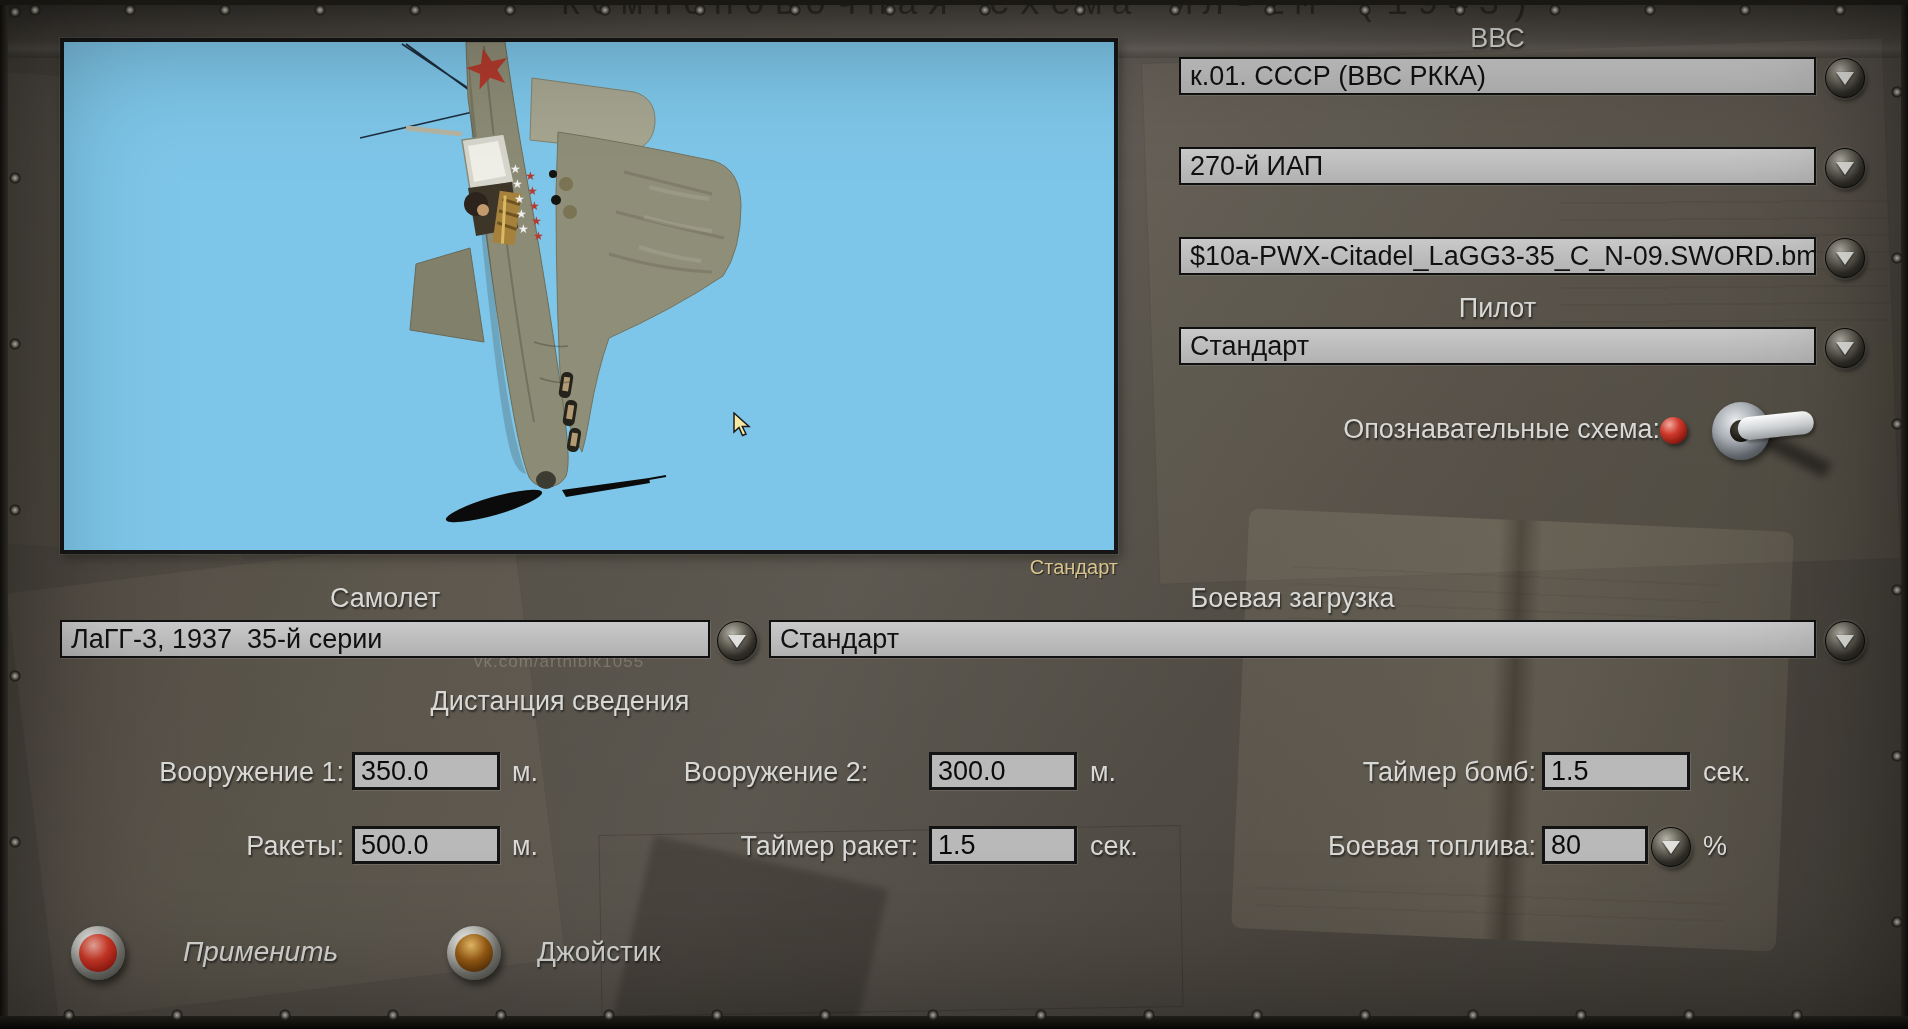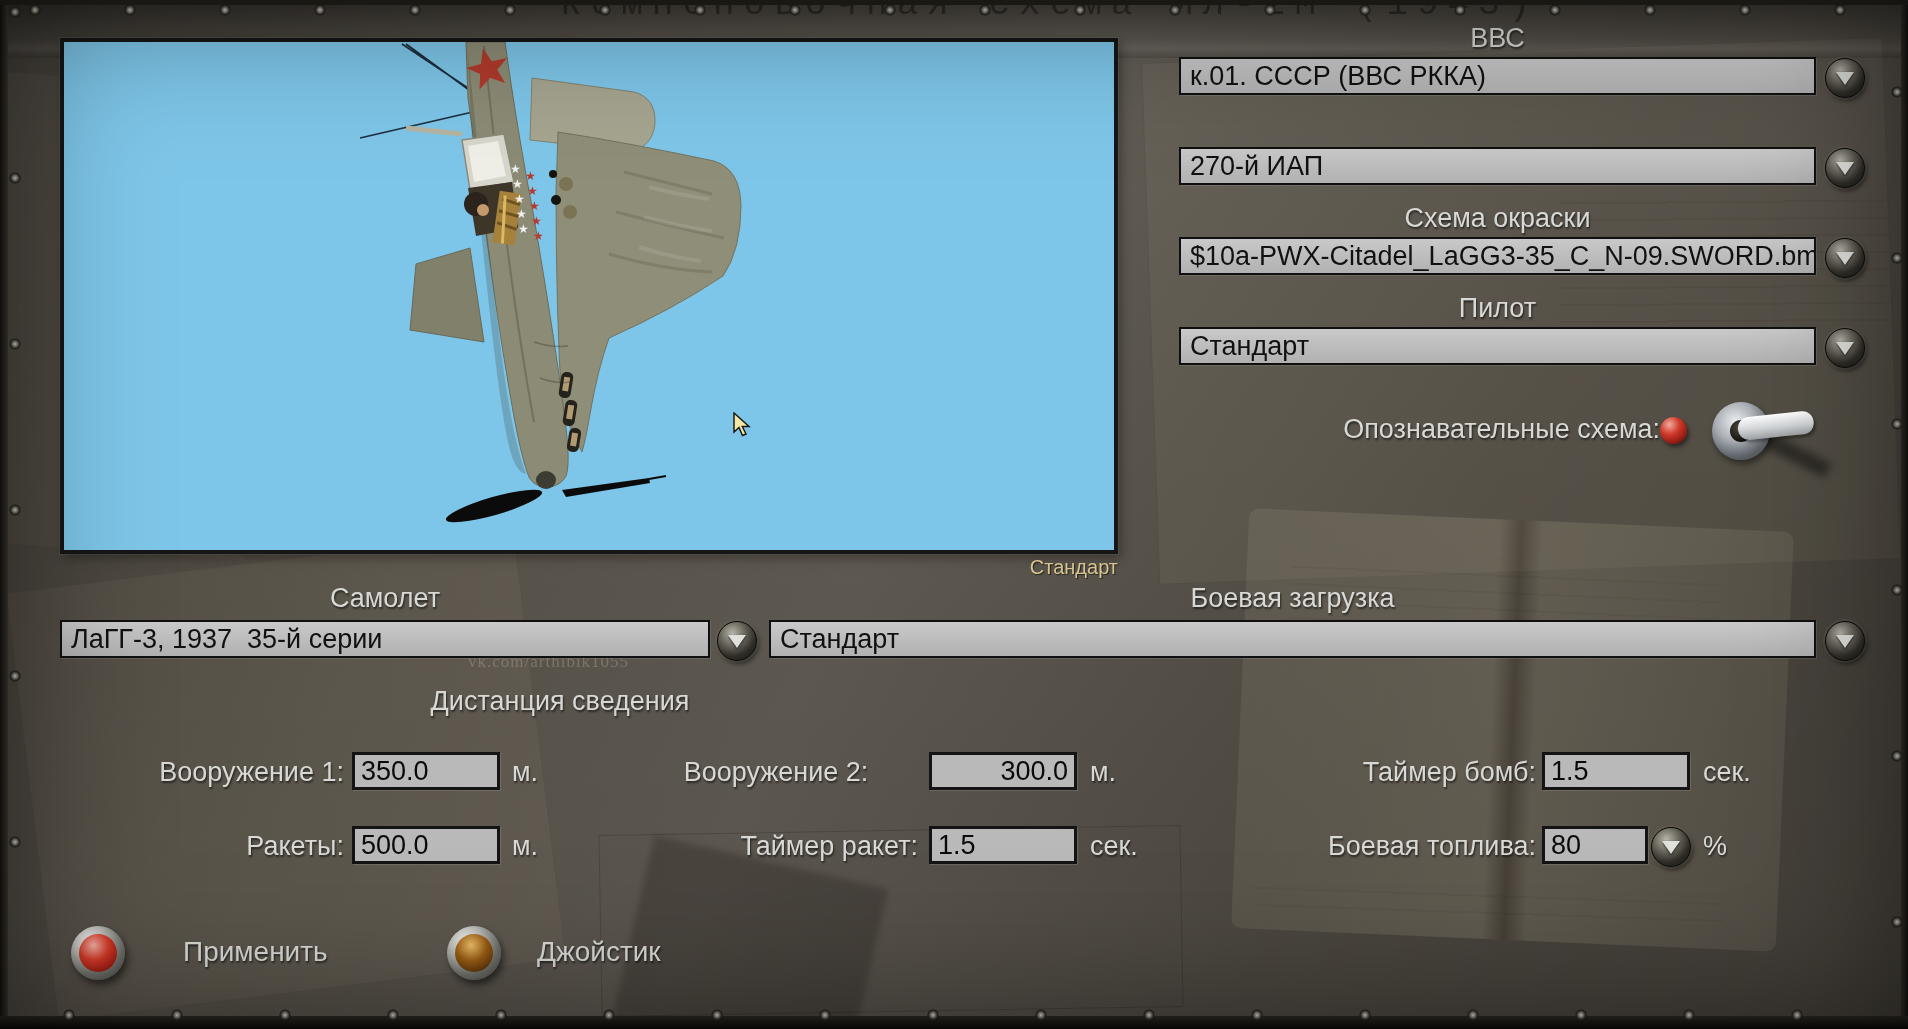--- a/index.html
+++ b/index.html
@@ -22,21 +22,21 @@
   .typed{background-image:repeating-linear-gradient(180deg, transparent 0 15px, rgba(40,30,20,0.55) 15px 17px);opacity:0.16;}
   .t1{left:1560px;top:186px;width:330px;height:150px;transform:rotate(-0.5deg);}
   .t2{left:1290px;top:560px;width:430px;height:90px;transform:rotate(2.5deg);opacity:0.12;}
   .t3{left:1255px;top:880px;width:470px;height:46px;transform:rotate(2deg);opacity:0.13;}
   .darkband{left:630px;top:860px;width:240px;height:190px;background:rgba(25,20,14,0.26);transform:rotate(13deg);filter:blur(3px);}
   .blue1{left:600px;top:830px;width:580px;height:180px;border:1px solid rgba(15,13,10,0.18);transform:rotate(-1deg);}
   .bg-title{
     left:560px;top:-16px;font-family:"Liberation Mono", monospace;font-size:36px;letter-spacing:9px;
     color:rgba(28,24,19,0.55);white-space:nowrap;
   }
-  .watermark{font-family:Liberation Serif, serif;color:rgba(205,195,175,0.30);font-size:17px;letter-spacing:1px;}
+  .watermark{font-family:Liberation Sans, sans-serif;color:rgba(205,195,175,0.30);font-size:17px;letter-spacing:1px;margin-left:6px;}
   .wm1{left:468px;top:652px;}
   .top-shade{left:0;right:0;top:0;height:58px;background:linear-gradient(180deg, rgba(0,0,0,0.32), rgba(0,0,0,0.04) 68%, rgba(255,255,255,0.05) 84%, rgba(0,0,0,0.14));}
   .vignette{left:0;top:0;right:0;bottom:0;box-shadow:inset 0 0 150px rgba(0,0,0,0.5);pointer-events:none;z-index:40;}
   
   .edge-left{left:0;top:0;bottom:0;width:8px;background:linear-gradient(90deg,#14120e,#3b372f);}
   .edge-right{right:0;top:0;bottom:0;width:7px;background:linear-gradient(270deg,#14120e,#332f28);}
   .edge-bottom{left:0;right:0;bottom:0;height:13px;background:linear-gradient(0deg,#090806,#2b2822);}
   .edge-top{left:0;right:0;top:0;height:5px;background:#23201a;}
   
   .riv-top{left:26px;right:26px;top:1px;height:18px;
@@ -205,21 +205,20 @@
   <div class="dd" style="left:1179px;top:57px;width:615px;">к.01. СССР (ВВС РККА)</div>
   <div class="arrow-btn" style="left:1825px;top:58px;">
       <span class="tri"></span>
     </div>
 
   <div class="dd" style="left:1179px;top:147px;width:615px;">270-й ИАП</div>
   <div class="arrow-btn" style="left:1825px;top:148px;">
       <span class="tri"></span>
     </div>
 
-  <div class="sel-label" style="left:1179px;top:202px;width:637px;">Схема окраски</div>
   <div class="dd" style="left:1179px;top:237px;width:615px;">$10a-PWX-Citadel_LaGG3-35_C_N-09.SWORD.bm</div>
   <div class="arrow-btn" style="left:1825px;top:238px;">
       <span class="tri"></span>
     </div>
 
   <div class="sel-label" style="left:1179px;top:292px;width:637px;text-align:center;">Пилот</div>
   <div class="dd" style="left:1179px;top:327px;width:615px;">Стандарт</div>
   <div class="arrow-btn" style="left:1825px;top:328px;">
       <span class="tri"></span>
     </div>
@@ -244,21 +243,21 @@
       <span class="tri"></span>
     </div>
 
   <div class="conv-title">Дистанция сведения</div>
 
   <div class="conv-label" style="left:60px;top:752px;width:284px;">Вооружение 1:</div>
   <input class="field-input" style="left: 352px; top: 752px; width: 130px;" value="350.0">
   <div class="unit" style="left:512px;top:752px;">м.</div>
 
   <div class="conv-label" style="left:634px;top:752px;width:284px;text-align:center;">Вооружение 2:</div>
-  <input class="field-input" style="left: 929px; top: 752px; width: 130px; text-align: right;" value="300.0">
+  <input class="field-input" style="left: 929px; top: 752px; width: 130px;" value="300.0">
   <div class="unit" style="left:1090px;top:752px;">м.</div>
 
   <div class="conv-label" style="left:1252px;top:752px;width:284px;">Таймер бомб:</div>
   <input class="field-input" style="left: 1542px; top: 752px; width: 130px;" value="1.5">
   <div class="unit" style="left:1703px;top:752px;">сек.</div>
 
   <div class="conv-label" style="left:60px;top:826px;width:284px;">Ракеты:</div>
   <input class="field-input" style="left: 352px; top: 826px; width: 130px;" value="500.0">
   <div class="unit" style="left:512px;top:826px;">м.</div>
 
@@ -269,21 +268,21 @@
   <div class="conv-label" style="left:1252px;top:826px;width:284px;">Боевая топлива:</div>
   <input class="field-input" style="left: 1542px; top: 826px; width: 88px;" value="80">
   <div class="arrow-btn" style="left:1651px;top:827px;">
       <span class="tri"></span>
     </div>
   <div class="unit" style="left:1703px;top:826px;">%</div>
 
   <div class="round-btn" style="left:71px;top:926px;">
       <div class="btn-core core-red"></div>
     </div>
-  <div class="btn-label" style="left:183px;top:936px;">Применить</div>
+  <div class="btn-label" style="left:183px;top:936px;font-style:italic;">Применить</div>
 
   <div class="round-btn" style="left:447px;top:926px;">
       <div class="btn-core core-joy"></div>
     </div>
   <div class="btn-label" style="left:537px;top:936px;">Джойстик</div>
 
   <div class="abs edge-left"></div>
   <div class="abs edge-right"></div>
   <div class="abs edge-bottom"></div>
   <div class="abs edge-top"></div>

